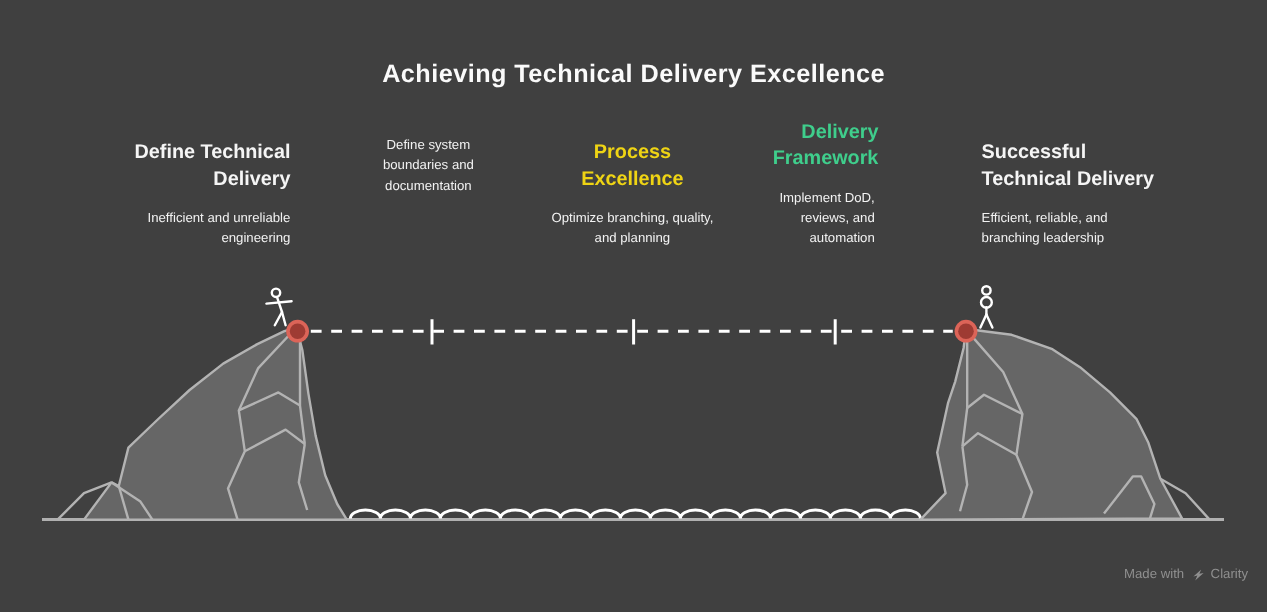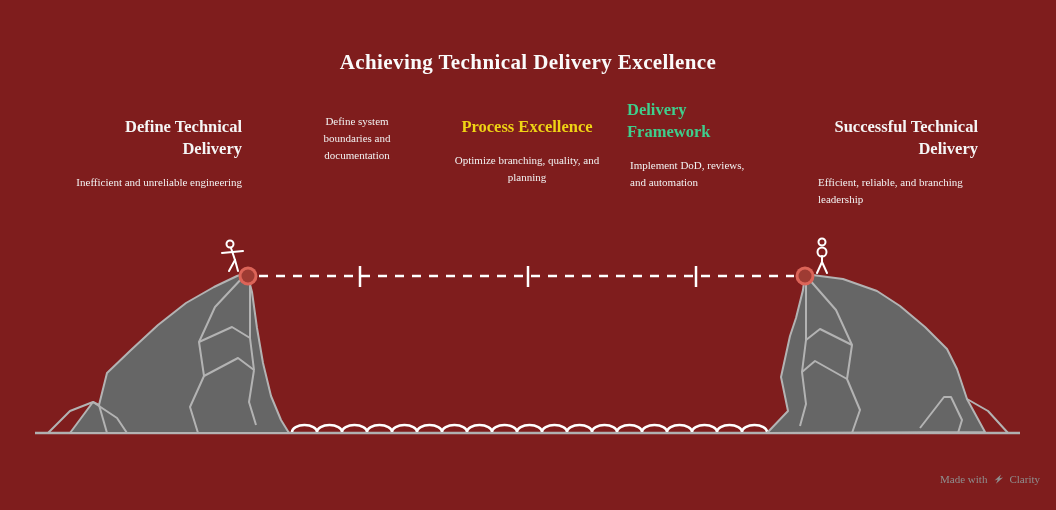--- a/index.html
+++ b/index.html
@@ -1,23 +1,23 @@
 <!DOCTYPE html>
 <html><head>
 <meta charset="utf-8">
 <style>
   * { margin: 0; padding: 0; box-sizing: border-box; }
   html, body { background: #000; }
   .canvas {
     position: relative;
     width: 1056px;
     height: 510px;
-    background: #7f1d1d;
+    background: #404040;
     overflow: hidden;
-    font-family: Liberation Serif, serif;
+    font-family: Liberation Sans, sans-serif;
   }
   .title {
     position: absolute;
     top: 50px;
     left: 0;
     width: 100%;
     text-align: center;
     color: #FAFAFA;
     font-size: 21px;
     font-weight: bold;
@@ -37,21 +37,21 @@
   }
   .stage-1 { left: 50px;  top: 116px; width: 192px; text-align: right; }
   .stage-1 .stage-heading { max-width: 158px; margin-left: auto; }
   .stage-1 .stage-body    { max-width: 172px; margin-left: auto; }
   .stage-2 { left: 277px; top: 99px;  width: 160px; text-align: center; }
   .stage-2 .stage-heading { max-width: 132px; margin: 0 auto; }
   .stage-2 .stage-body    { max-width: 114px; margin: 14px auto 0; }
   .stage-3 { left: 437px; top: 116px; width: 180px; text-align: center; }
   .stage-3 .stage-heading { max-width: 132px; margin: 0 auto; }
   .stage-3 .stage-body    { max-width: 150px; margin: 14px auto 0; }
-  .stage-4 { left: 608px; top: 99px;  width: 160px; text-align: left; }
+  .stage-4 { left: 591px; top: 99px;  width: 160px; text-align: right; }
   .stage-4 .stage-heading { max-width: 122px; margin: 0 auto; }
   .stage-4 .stage-body    { max-width: 116px; margin: 14px auto 0; }
   .stage-5 { left: 818px; top: 116px; width: 192px; text-align: left; }
   .stage-5 .stage-heading { max-width: 160px; }
   .stage-5 .stage-body    { max-width: 148px; }
   .scene {
     position: absolute;
     left: 0;
     top: 230px;
     width: 1056px;
@@ -89,21 +89,21 @@
     <div class="stage-heading" style="color: rgb(239, 212, 20);">Process Excellence</div>
     <div class="stage-body">Optimize branching, quality, and planning</div>
   </div>
 
   <div class="stage stage-4">
     <div class="stage-heading" style="color: rgb(63, 206, 140);">Delivery Framework</div>
     <div class="stage-body">Implement DoD, reviews, and automation</div>
   </div>
 
   <div class="stage stage-5">
-    <div class="stage-heading" style="color: rgb(245, 245, 245); text-align: right;">Successful Technical Delivery</div>
+    <div class="stage-heading" style="color: rgb(245, 245, 245);">Successful Technical Delivery</div>
     <div class="stage-body">Efficient, reliable, and branching leadership</div>
   </div>
 
   <svg class="scene" viewBox="0 0 1056 280">
 
     <line x1="35" y1="203" x2="1020" y2="203" stroke="#B0B0B0" stroke-width="2.5"></line>
 
     <path fill="none" stroke="#FFFFFF" stroke-width="2.5" d="M292 202 a12.5 7 0 0 1 25 0 a12.5 7 0 0 1 25 0 a12.5 7 0 0 1 25 0 a12.5 7 0 0 1 25 0 a12.5 7 0 0 1 25 0 a12.5 7 0 0 1 25 0 a12.5 7 0 0 1 25 0 a12.5 7 0 0 1 25 0 a12.5 7 0 0 1 25 0 a12.5 7 0 0 1 25 0 a12.5 7 0 0 1 25 0 a12.5 7 0 0 1 25 0 a12.5 7 0 0 1 25 0 a12.5 7 0 0 1 25 0 a12.5 7 0 0 1 25 0 a12.5 7 0 0 1 25 0 a12.5 7 0 0 1 25 0 a12.5 7 0 0 1 25 0 a12.5 7 0 0 1 25 0"></path>
 
     <g>

